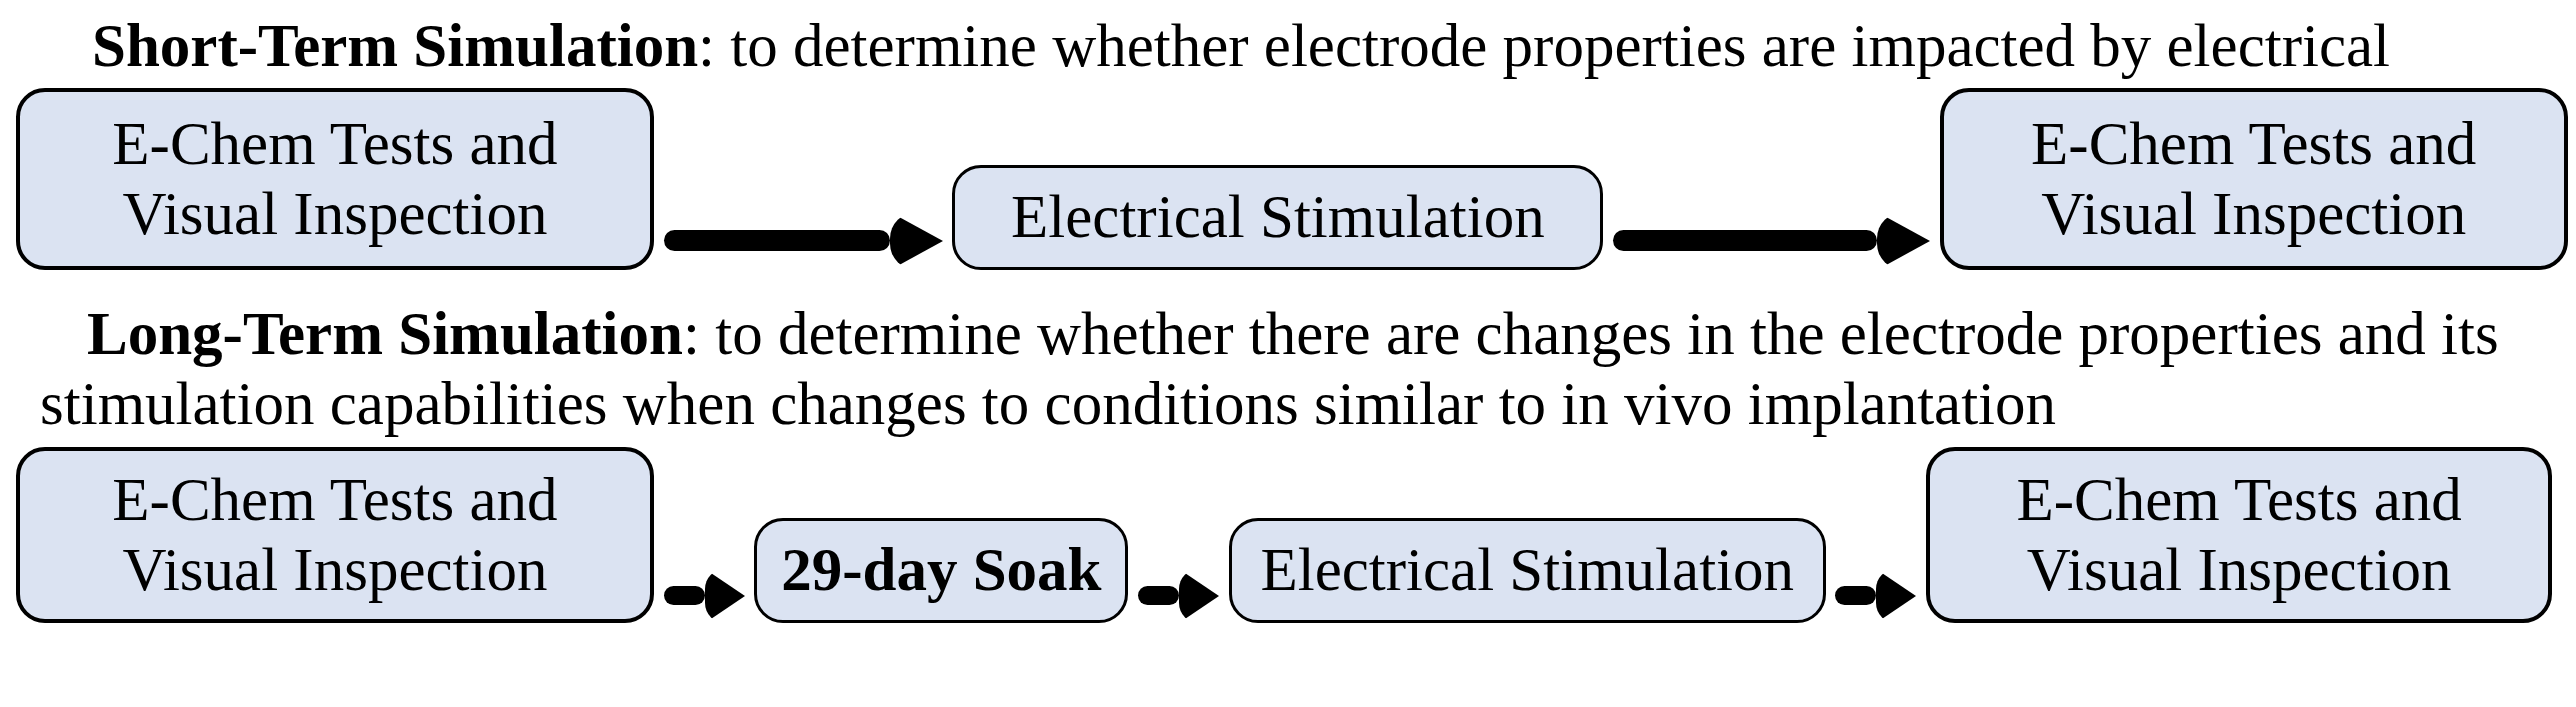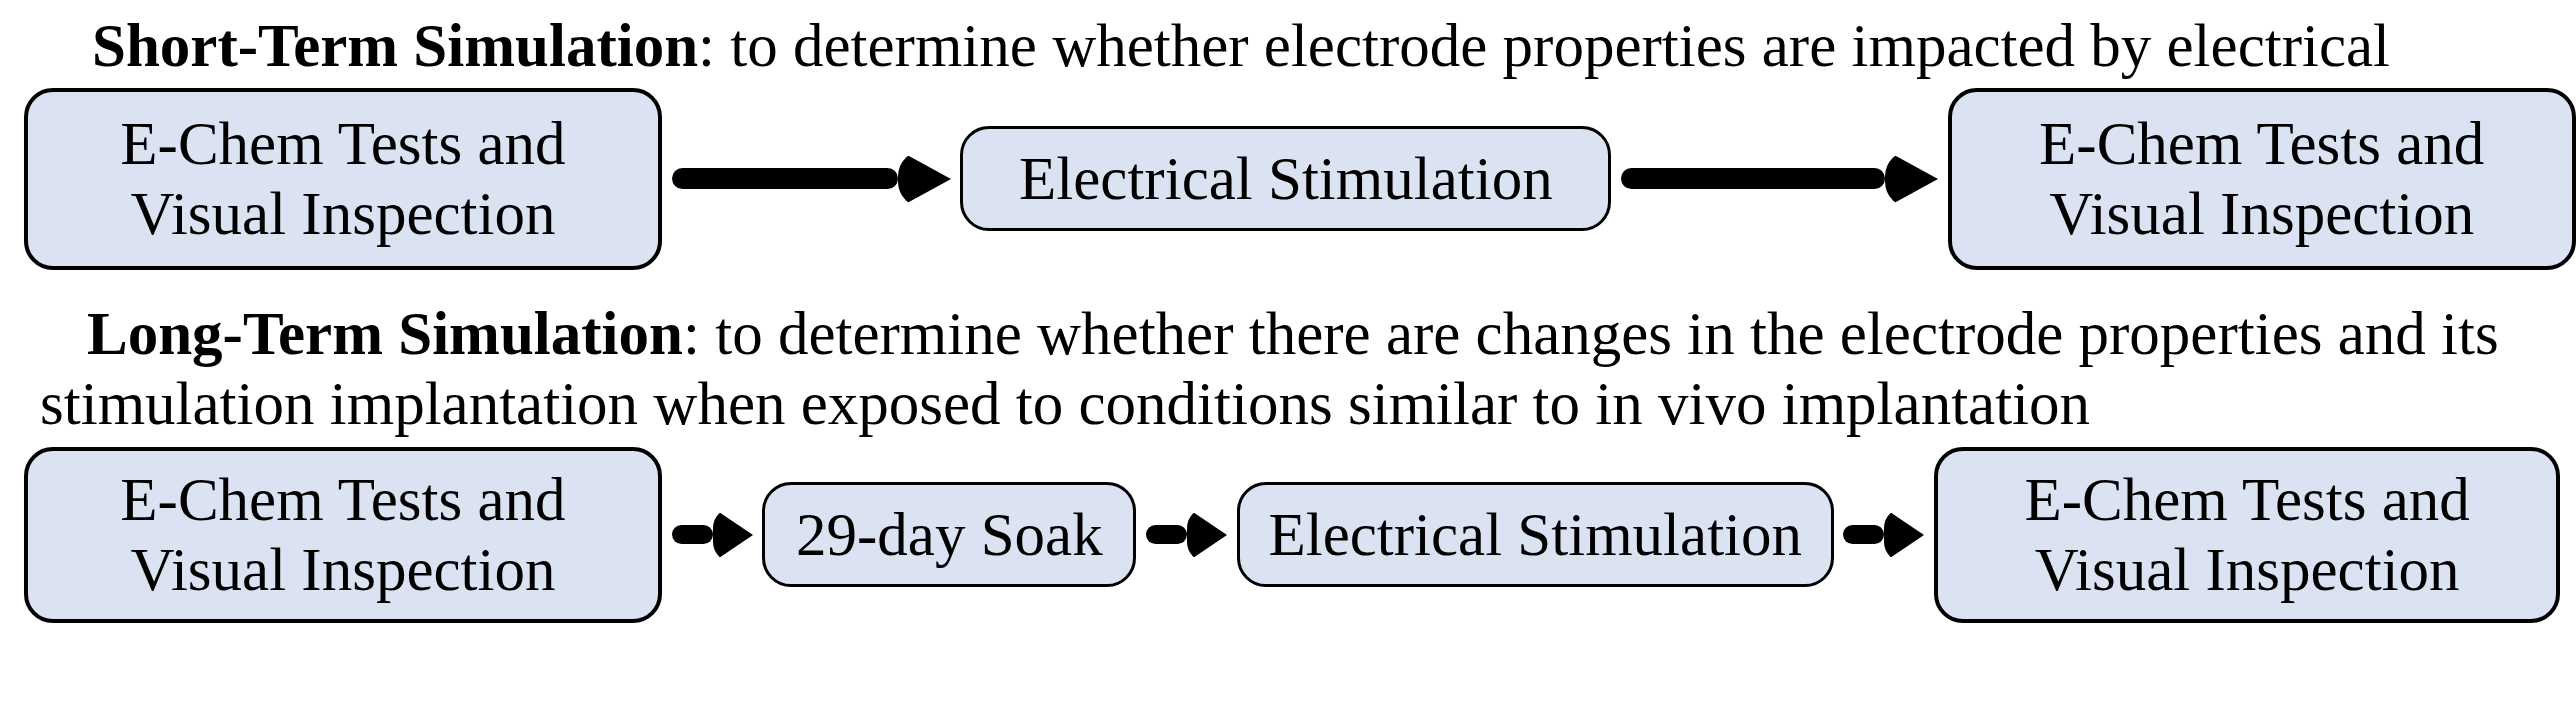--- a/index.html
+++ b/index.html
@@ -23,43 +23,43 @@
     font-size: 61px;
     line-height: 70px;
     padding-left: 45px;
     color: var(--ink);
   }
   .heading .indent { display: inline-block; width: 47px; }
   .heading b { font-weight: bold; }
   
   .flow-row {
     display: flex;
-    align-items: center;
-    margin-left: 24px;
+    align-items: flex-end;
+    margin-left: 16px;
     margin-right: 8px;
   }
   .flow-row.row-short { margin-top: 6.5px; height: 182px; }
   .flow-row.row-long  { margin-top: 8px; height: 176px; }
   .heading.second { margin-top: 29px; padding-left: 40px; }
   .node {
     background: var(--box-fill);
     border: 4px solid var(--ink);
     display: flex;
     flex-direction: column;
     justify-content: center;
     text-align: center;
     font-size: 61px;
     line-height: 70px;
     flex: none;
   }
   .node.big   { width: 638px; height: 100%; }
   .node.big.last-short { width: 628px; }
   .node.big.last-long  { width: 626px; }
   .node.mid   { width: 651px; height: 105px; border-width: 3.2px; }
-  .node.soak  { width: 374px; height: 105px; border-width: 3.2px; }
+  .node.soak  { width: 374px; height: 105px; border-width: 3.2px; font-weight: bold; }
   .node.stim2 { width: 597px; height: 105px; border-width: 3.2px; }
   
   .arrow {
     display: flex;
     align-items: center;
     flex: none;
   }
   .arrow .shaft { flex: 1 1 auto; height: 21px; background: var(--ink); }
   .arrow .head {
     flex: none;
@@ -95,21 +95,21 @@
       <div class="node mid">Electrical Stimulation</div>
       <div class="arrow long-b">
           <div class="shaft"></div>
           <div class="head"></div>
         </div>
       <div class="node big last-short">E-Chem Tests and<br>Visual Inspection</div>
     </div>
   </section>
 
   <section>
-    <p class="heading second"><span class="indent"></span><b>Long-Term Simulation</b><span>: to determine whether there are changes in the electrode properties and its</span><br><span>stimulation implantation when exposed to conditions similar to in vivo implantation</span></p>
+    <p class="heading second"><span class="indent"></span><b>Long-Term Simulation</b><span>: to determine whether there are changes in the electrode properties and its</span><br><span>stimulation capabilities when changes to conditions similar to in vivo implantation</span></p>
 
     <div class="flow-row row-long">
       <div class="node big">E-Chem Tests and<br>Visual Inspection</div>
       <div class="arrow short">
           <div class="shaft"></div>
           <div class="head"></div>
         </div>
       <div class="node soak">29-day Soak</div>
       <div class="arrow short">
           <div class="shaft"></div>

